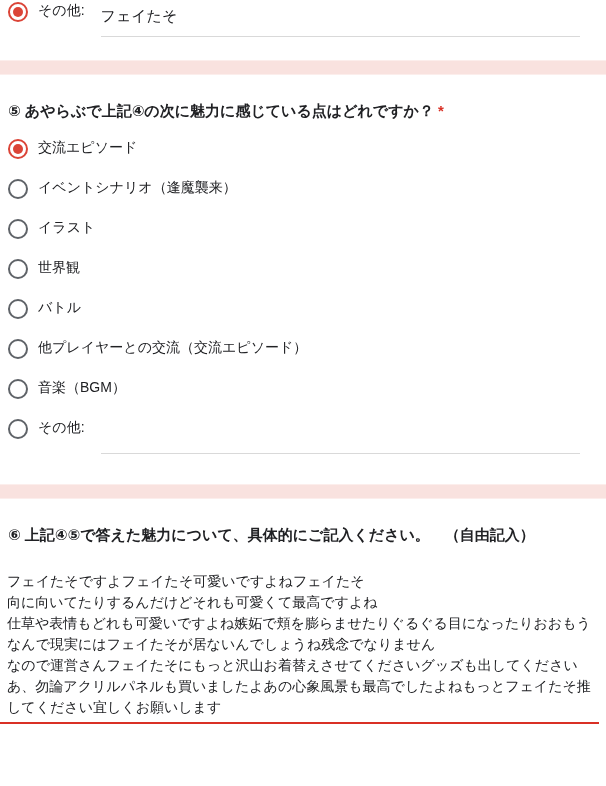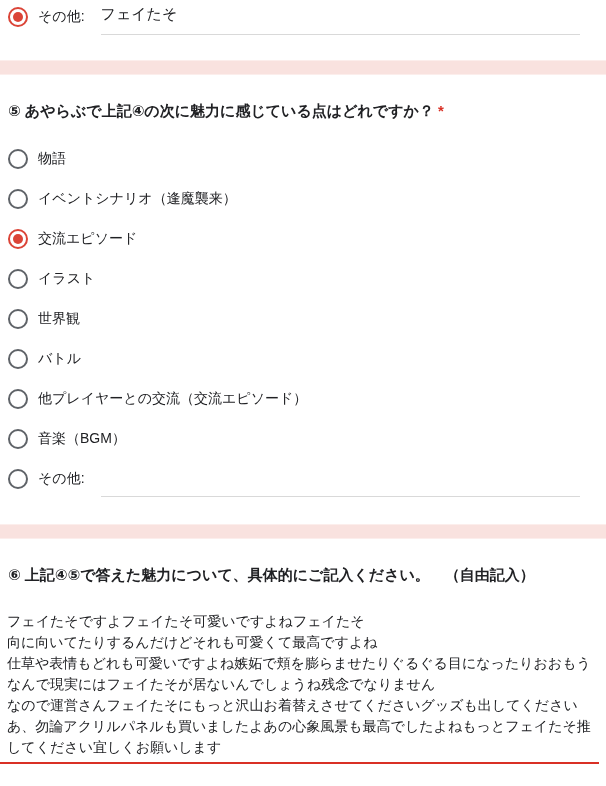--- a/index.html
+++ b/index.html
@@ -12,21 +12,20 @@
   .page {
     width: 606px;
     min-height: 786px;
     background: #ffffff;
     overflow: hidden;
   }
 
   
   .option-row {
     display: flex;
-    align-items: center;
     height: 40px;
     padding-left: 8px;
   }
   .other-row {
     margin-top: 2px;
     height: 30px;
   }
   .radio {
     width: 16px;
     height: 16px;
@@ -116,30 +115,26 @@
     <span class="option-label">その他:</span>
     <span class="inline-input">フェイたそ</span>
   </div>
 
   <div class="section-bar bar-1"></div>
 
   <div>
     <div class="q-title"><span>⑤ あやらぶで上記④の次に魅力に感じている点はどれですか？</span><span class="required-mark">*</span></div>
     <div class="options-list" id="q5-options">
         <div class="option-row">
-          <span class="radio"></span>
-          <span class="option-label">物語</span>
+          <span class="radio selected"></span>
+          <span class="option-label">交流エピソード</span>
         </div>
         <div class="option-row">
           <span class="radio"></span>
           <span class="option-label">イベントシナリオ（逢魔襲来）</span>
-        </div>
-        <div class="option-row">
-          <span class="radio selected"></span>
-          <span class="option-label">交流エピソード</span>
         </div>
         <div class="option-row">
           <span class="radio"></span>
           <span class="option-label">イラスト</span>
         </div>
         <div class="option-row">
           <span class="radio"></span>
           <span class="option-label">世界観</span>
         </div>
         <div class="option-row">

